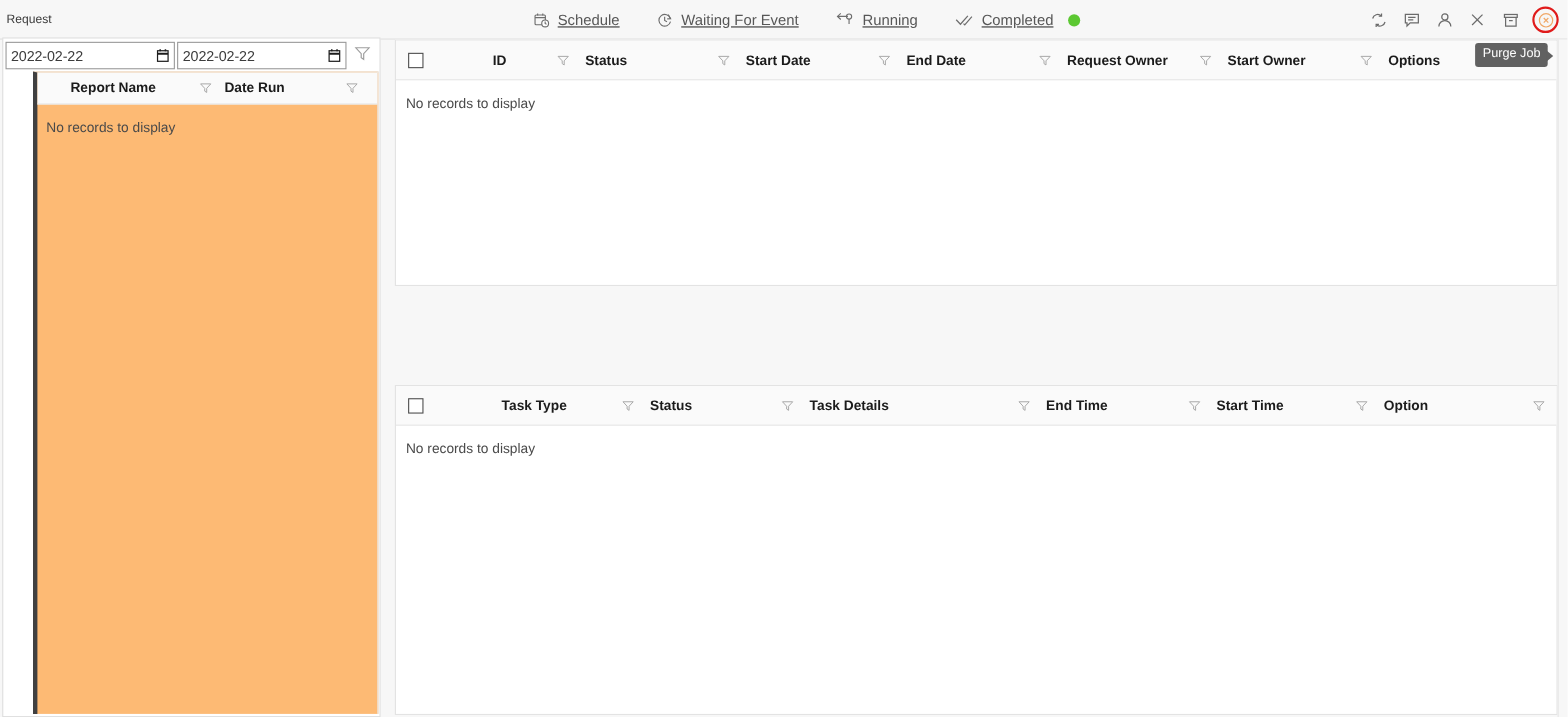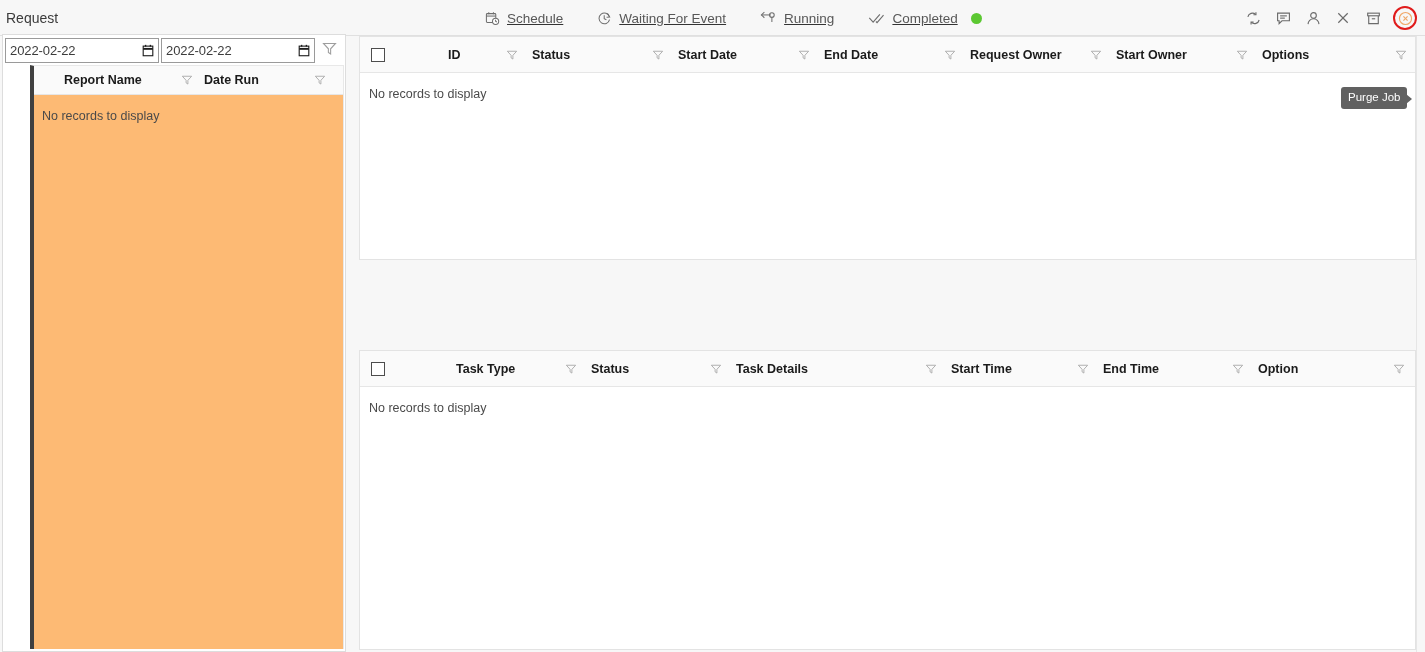--- a/index.html
+++ b/index.html
@@ -25,21 +25,21 @@
     position: absolute;
     left: 0; top: 0;
     width: 1425px; height: 36px;
     background: #f7f7f7;
     border-bottom: 1px solid #e0e0e0;
     display: flex;
     align-items: center;
   }
   .topbar-title {
     margin-left: 6px;
-    font-size: 14px;
+    font-size: 11px;
     color: #3b3b3b;
     white-space: nowrap;
   }
 
   .tabs {
     position: absolute;
     left: 485px; top: 0;
     height: 36px;
     display: flex;
     align-items: center;
@@ -91,21 +91,20 @@
     position: absolute;
     left: 1341px; top: 39px;
     background: #616161;
     color: #ffffff;
     font-size: 11.5px;
     padding: 4px 7px 5px 7px;
     border-radius: 3px;
     white-space: nowrap;
     z-index: 50;
     line-height: 13px;
-    margin-top: 48px;
   }
   .tooltip::after {
     content: "";
     position: absolute;
     right: -5px; top: 7px;
     width: 0; height: 0;
     border-top: 5px solid transparent;
     border-bottom: 5px solid transparent;
     border-left: 6px solid #616161;
   }
@@ -509,38 +508,38 @@
 
       <div class="col" style="width:215px; padding-left:10px;">
         <span class="col-label">Task Details</span>
         <span class="fil">
           <svg width="12" height="12" viewBox="0 0 16 16" fill="none" stroke="#a8a8a8" stroke-width="1.2">
               <path d="M1.8 3 H14.2 L9.2 8.4 V13.4 L6.8 11.8 V8.4 Z"></path>
             </svg>
         </span>
       </div>
 
+      <div class="col" style="width:155px; padding-left:10px;">
+        <span class="col-label">End Time</span>
+        <span class="fil">
+          <svg width="12" height="12" viewBox="0 0 16 16" fill="none" stroke="#a8a8a8" stroke-width="1.2">
+              <path d="M1.8 3 H14.2 L9.2 8.4 V13.4 L6.8 11.8 V8.4 Z"></path>
+            </svg>
+        </span>
+      </div>
+
       <div class="col" style="width:152px; padding-left:10px;">
         <span class="col-label">Start Time</span>
         <span class="fil">
           <svg width="12" height="12" viewBox="0 0 16 16" fill="none" stroke="#a8a8a8" stroke-width="1.2">
               <path d="M1.8 3 H14.2 L9.2 8.4 V13.4 L6.8 11.8 V8.4 Z"></path>
             </svg>
         </span>
       </div>
 
-      <div class="col" style="width:155px; padding-left:10px;">
-        <span class="col-label">End Time</span>
-        <span class="fil">
-          <svg width="12" height="12" viewBox="0 0 16 16" fill="none" stroke="#a8a8a8" stroke-width="1.2">
-              <path d="M1.8 3 H14.2 L9.2 8.4 V13.4 L6.8 11.8 V8.4 Z"></path>
-            </svg>
-        </span>
-      </div>
-
       <div class="col" style="flex:1; padding-left:10px; padding-right:6px;">
         <span class="col-label">Option</span>
         <span class="fil">
           <svg width="12" height="12" viewBox="0 0 16 16" fill="none" stroke="#a8a8a8" stroke-width="1.2">
               <path d="M1.8 3 H14.2 L9.2 8.4 V13.4 L6.8 11.8 V8.4 Z"></path>
             </svg>
         </span>
       </div>
     </div>
 

